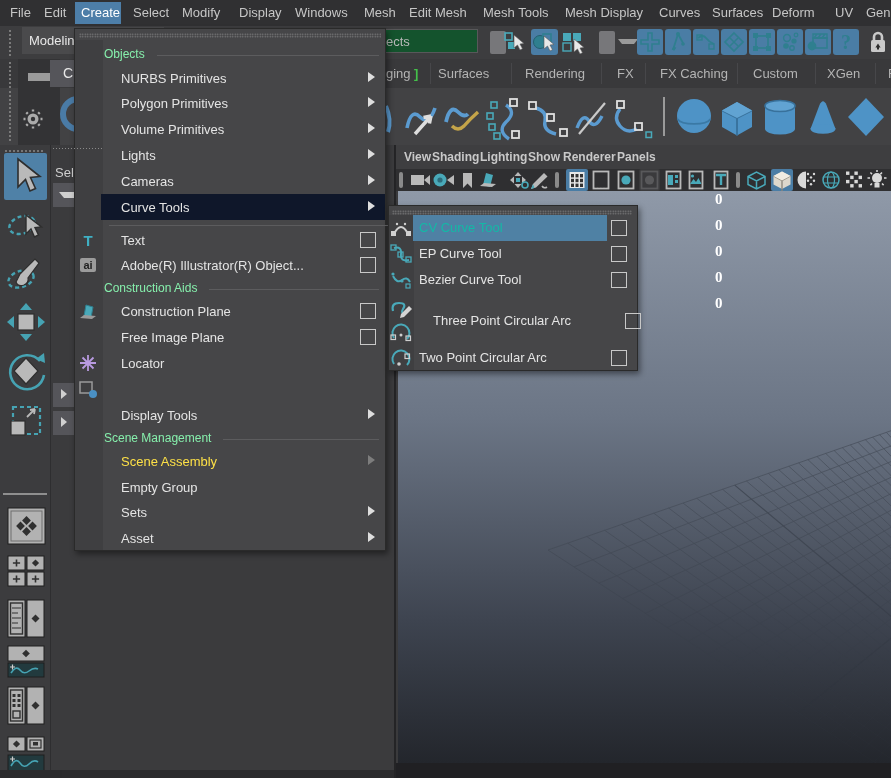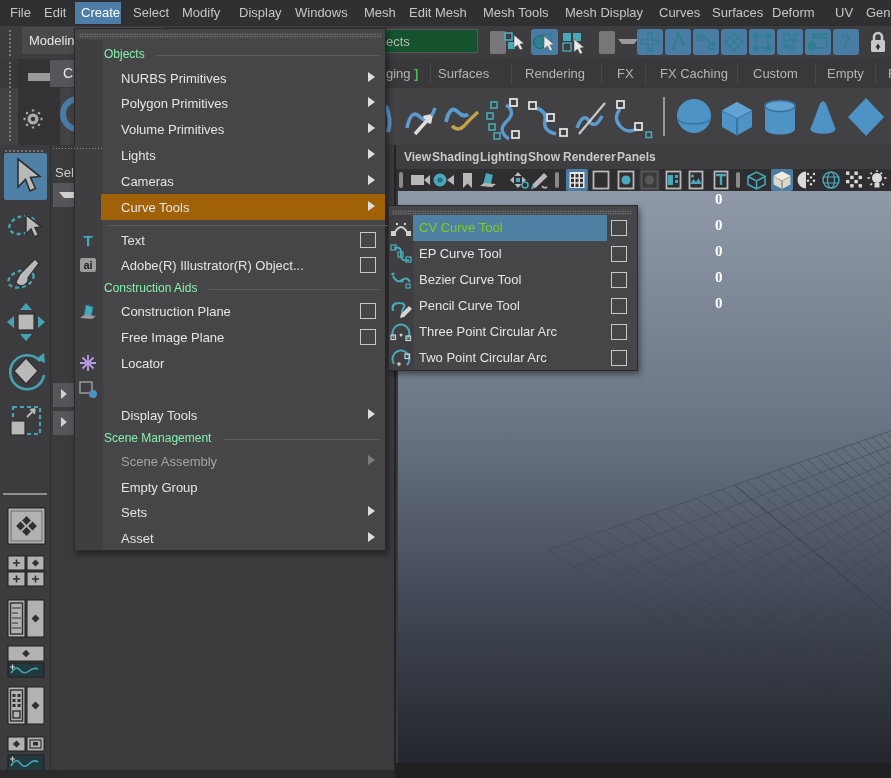--- a/index.html
+++ b/index.html
@@ -38,21 +38,21 @@
      border:1px solid #2a2a2a;box-shadow:2px 3px 6px rgba(0,0,0,.45);box-sizing:border-box;}
   #createmenu .gutter{position:absolute;left:0;top:11px;width:28px;height:510px;background:#3f3f41;}
   .mi{position:absolute;left:26px;width:284px;height:26px;font-size:13px;color:#e4e4e4;}
   .mi .lbl{position:absolute;left:20px;top:6px;}
   .mhdr{position:absolute;left:0;width:312px;height:22px;font-size:12px;color:#86efac;}
   .mhdr .lbl{position:absolute;left:29px;top:4px;}
   .mhdr .line{position:absolute;top:12px;height:1px;background:#5c5c5e;right:8px;}
   .arrow{position:absolute;right:10px;top:7px;width:0;height:0;
      border-left:7px solid #dedede;border-top:5px solid transparent;border-bottom:5px solid transparent;}
   .chk{position:absolute;right:9px;top:5px;width:14px;height:14px;border:1px solid #c8c8c8;}
-  .hl{background:#a16207;}
+  .hl{background:#0f172a;}
   .dots{position:absolute;height:5px;background-image:radial-gradient(circle,#7e7e7e .7px,transparent .9px);background-size:2.5px 2.5px;}
   
   #submenu{left:388px;top:205px;width:250px;height:166px;background:#464648;
      border:1px solid #2a2a2a;box-shadow:2px 3px 6px rgba(0,0,0,.45);box-sizing:border-box;}
   #submenu .gutter{position:absolute;left:0;top:9px;width:25px;height:155px;background:#3f3f41;}
   .smi{position:absolute;left:24px;width:224px;height:26px;font-size:13px;color:#e4e4e4;}
   .smi .lbl{position:absolute;left:6px;top:5px;}
   .smi .chk{right:10px;}
   .smhl{position:absolute;left:24px;width:194px;height:26px;background:#4f81a4;}
 </style>
@@ -192,21 +192,21 @@
   <span style="left:438px">Surfaces</span>
   <div class="tabsep" style="left:511px"></div>
   <span style="left:525px">Rendering</span>
   <div class="tabsep" style="left:601px"></div>
   <span style="left:617px">FX</span>
   <div class="tabsep" style="left:645px"></div>
   <span style="left:660px">FX Caching</span>
   <div class="tabsep" style="left:737px"></div>
   <span style="left:753px">Custom</span>
   <div class="tabsep" style="left:815px"></div>
-  <span style="left:827px">Empty</span>
+  <span style="left:827px">XGen</span>
   <div class="tabsep" style="left:875px"></div>
   <span style="left:888px">F</span>
 </div>
 
 <div class="abs" id="shelfrow">
   <div class="vdots" style="left:8px;top:2px;height:52px;"></div>
   <div class="abs" style="left:18px;top:0;width:30px;height:57px;background:#333335;">
       <svg width="30" height="57" style="position:absolute;left:0;top:0;">
         <g fill="#ababab">
           <circle cx="15" cy="31" r="5.5"></circle>
@@ -610,21 +610,21 @@
       <span class="lbl">Locator</span>
     </div>
   <div class="mi" style="top:373px;">
       <span class="lbl">Display Tools</span>
       <div class="arrow"></div>
     </div>
   <div class="mhdr" style="top:398px;">
       <span class="lbl">Scene Management</span>
       <div class="line" style="left:148px;"></div>
     </div>
-  <div class="mi" style="top:419px;color:#a3a3a3;text-align:right;">
+  <div class="mi" style="top:419px;color:#fde047;text-align:right;">
       <span class="lbl">Scene Assembly</span>
       <div class="arrow" style="border-left-color:#7d7d7d;"></div>
     </div>
   <div class="mi" style="top:445px;">
       <span class="lbl">Empty Group</span>
     </div>
   <div class="mi" style="top:470px;">
       <span class="lbl">Sets</span>
       <div class="arrow"></div>
     </div>
@@ -644,36 +644,32 @@
         <circle cx="18" cy="365" r="4" fill="#4a90c4"></circle>
       </svg>
     </div>
 </div>
 
 <div class="abs" id="submenu">
   <div class="gutter"></div>
   <div class="dots" style="left:3px;top:4px;width:240px;"></div>
   <div class="smhl" style="top:9px;"></div>
   <div class="smi" style="top:9px;">
-      <span class="lbl" style="color:#84cc16;">CV Curve Tool</span>
+      <span class="lbl" style="color:#14b8a6;">CV Curve Tool</span>
       <div class="chk"></div>
     </div>
   <div class="smi" style="top:35px;">
       <span class="lbl">EP Curve Tool</span>
       <div class="chk"></div>
     </div>
   <div class="smi" style="top:61px;text-align:center;">
       <span class="lbl">Bezier Curve Tool</span>
       <div class="chk"></div>
     </div>
-  <div class="smi" style="top:87px;">
-      <span class="lbl">Pencil Curve Tool</span>
-      <div class="chk"></div>
-    </div>
-  <div class="smi" style="top:113px;">
+  <div class="smi" style="top:102px;margin-left:14px;">
       <span class="lbl">Three Point Circular Arc</span>
       <div class="chk"></div>
     </div>
   <div class="smi" style="top:139px;">
       <span class="lbl">Two Point Circular Arc</span>
       <div class="chk"></div>
     </div>
   <div id="subicons">
       <svg width="24" height="164" style="position:absolute;left:0;top:0;">
         <path d="M5 28 q7 -14 14 0" fill="none" stroke="#cfcfcf" stroke-width="2.2"></path>

